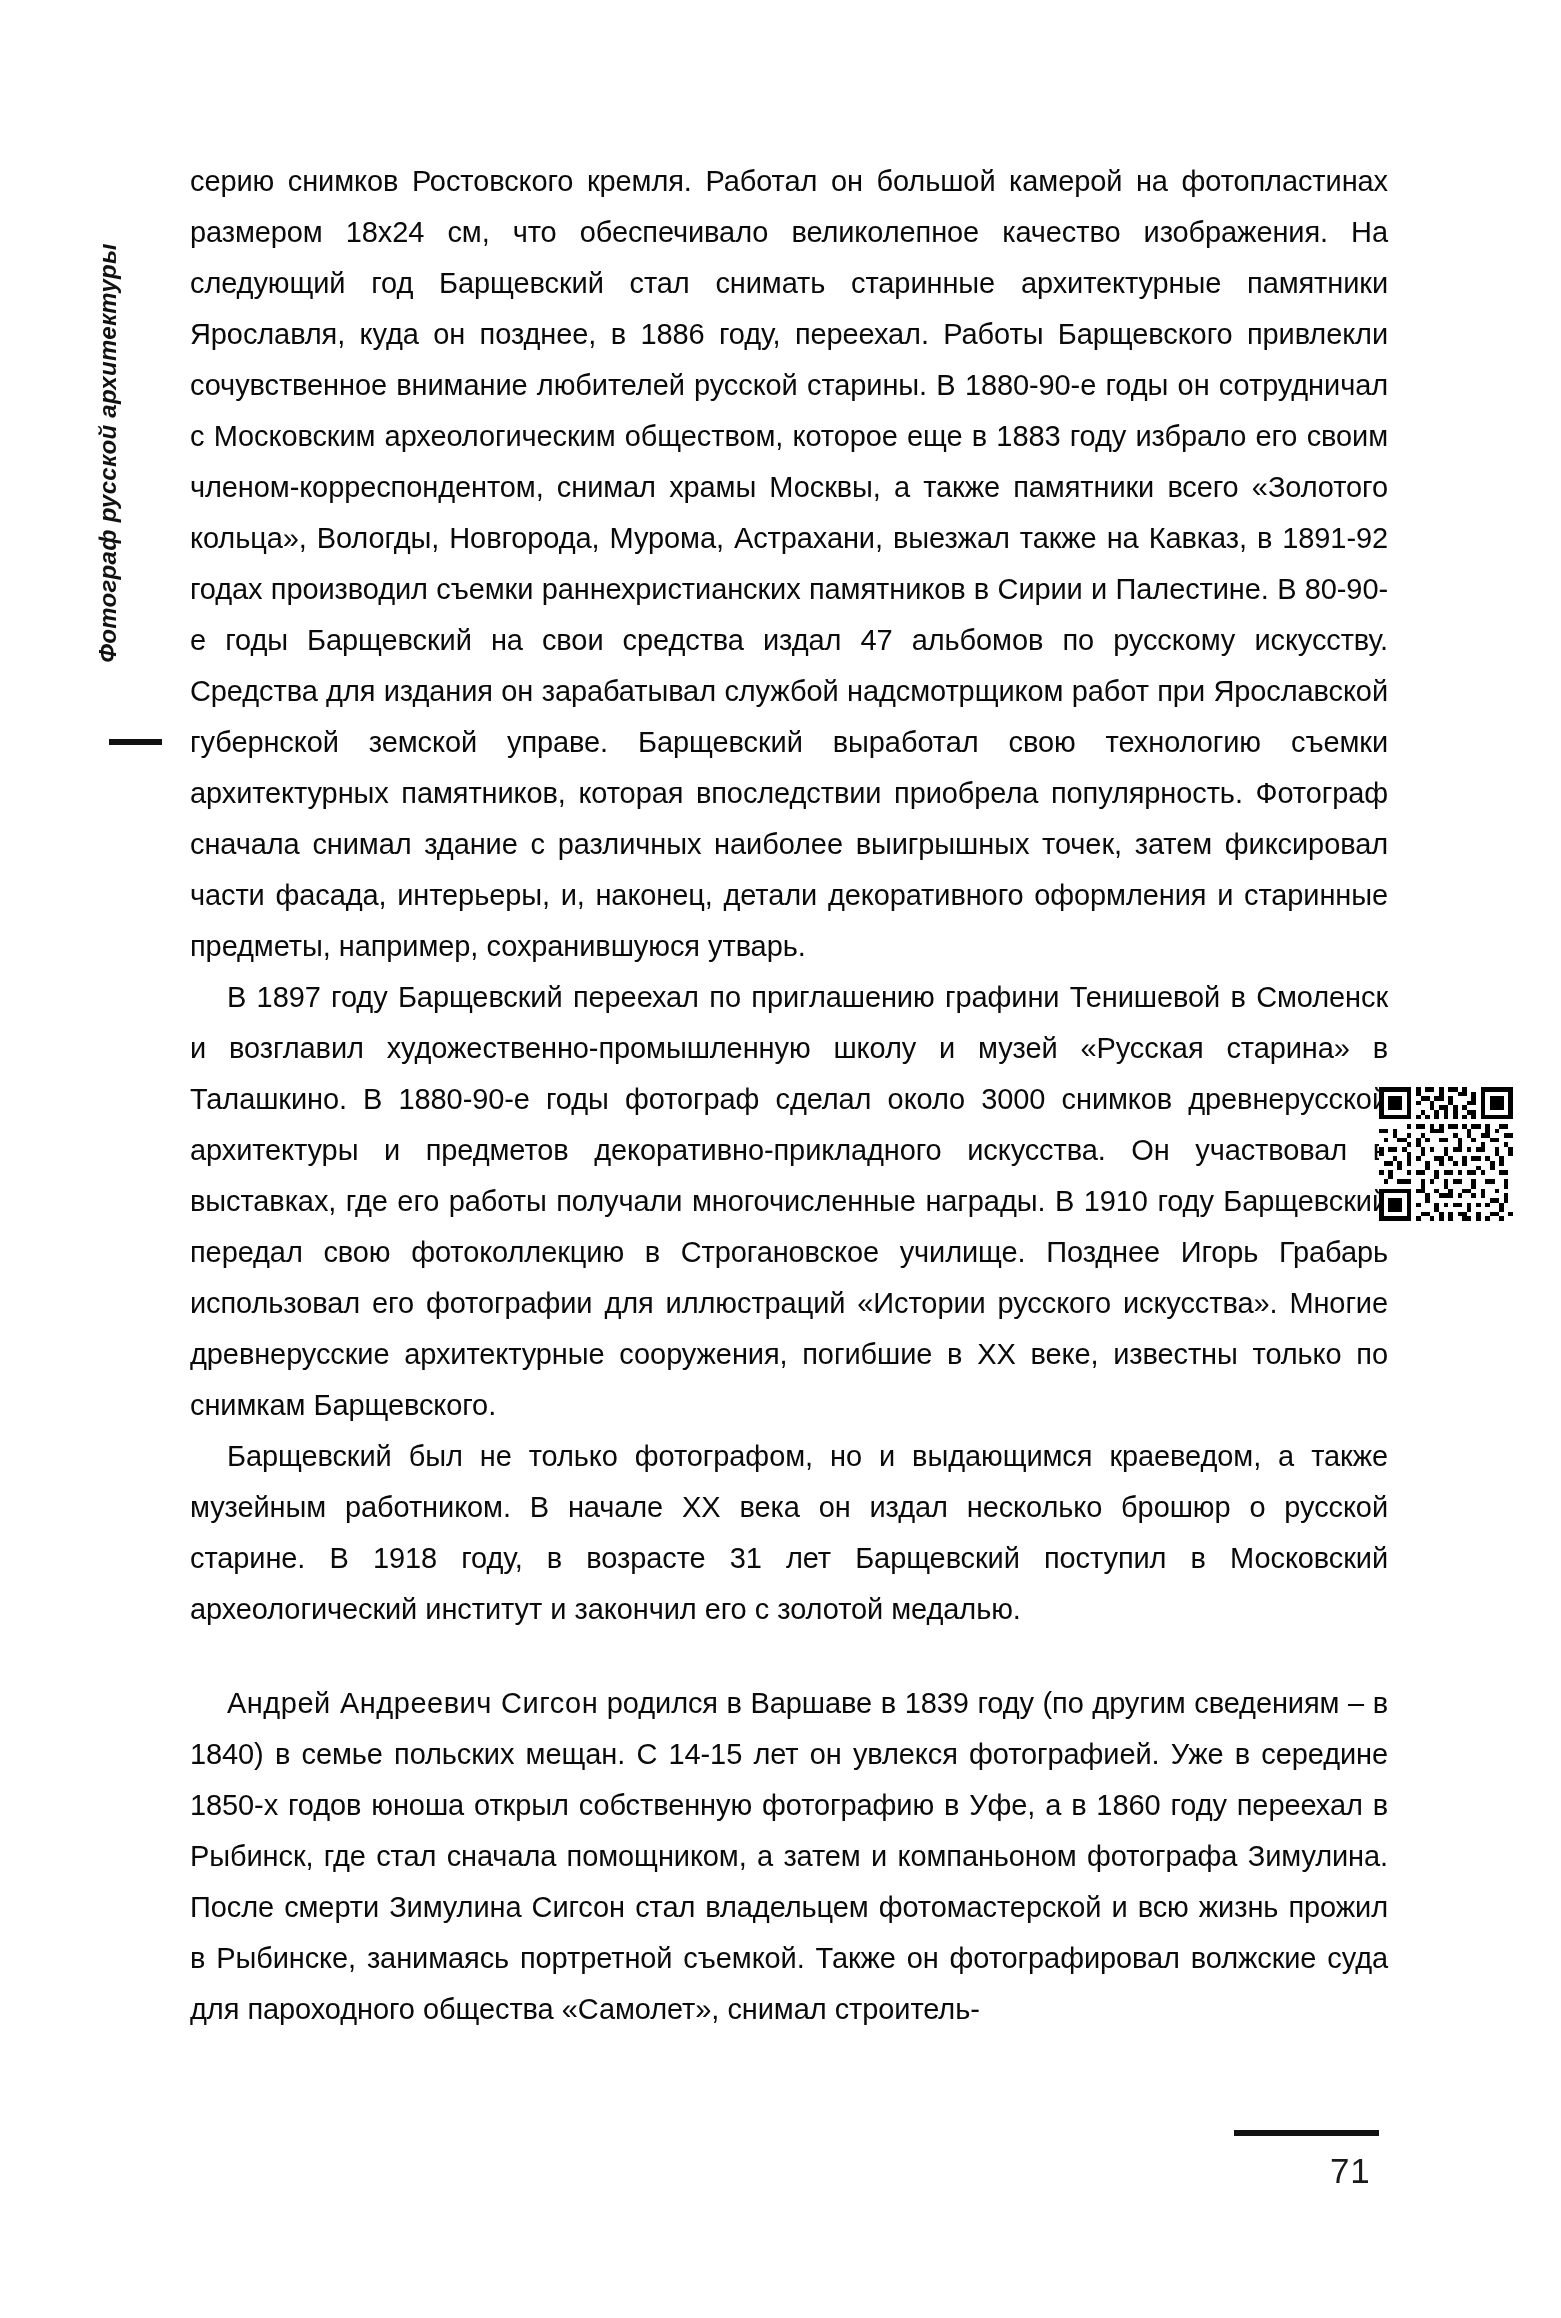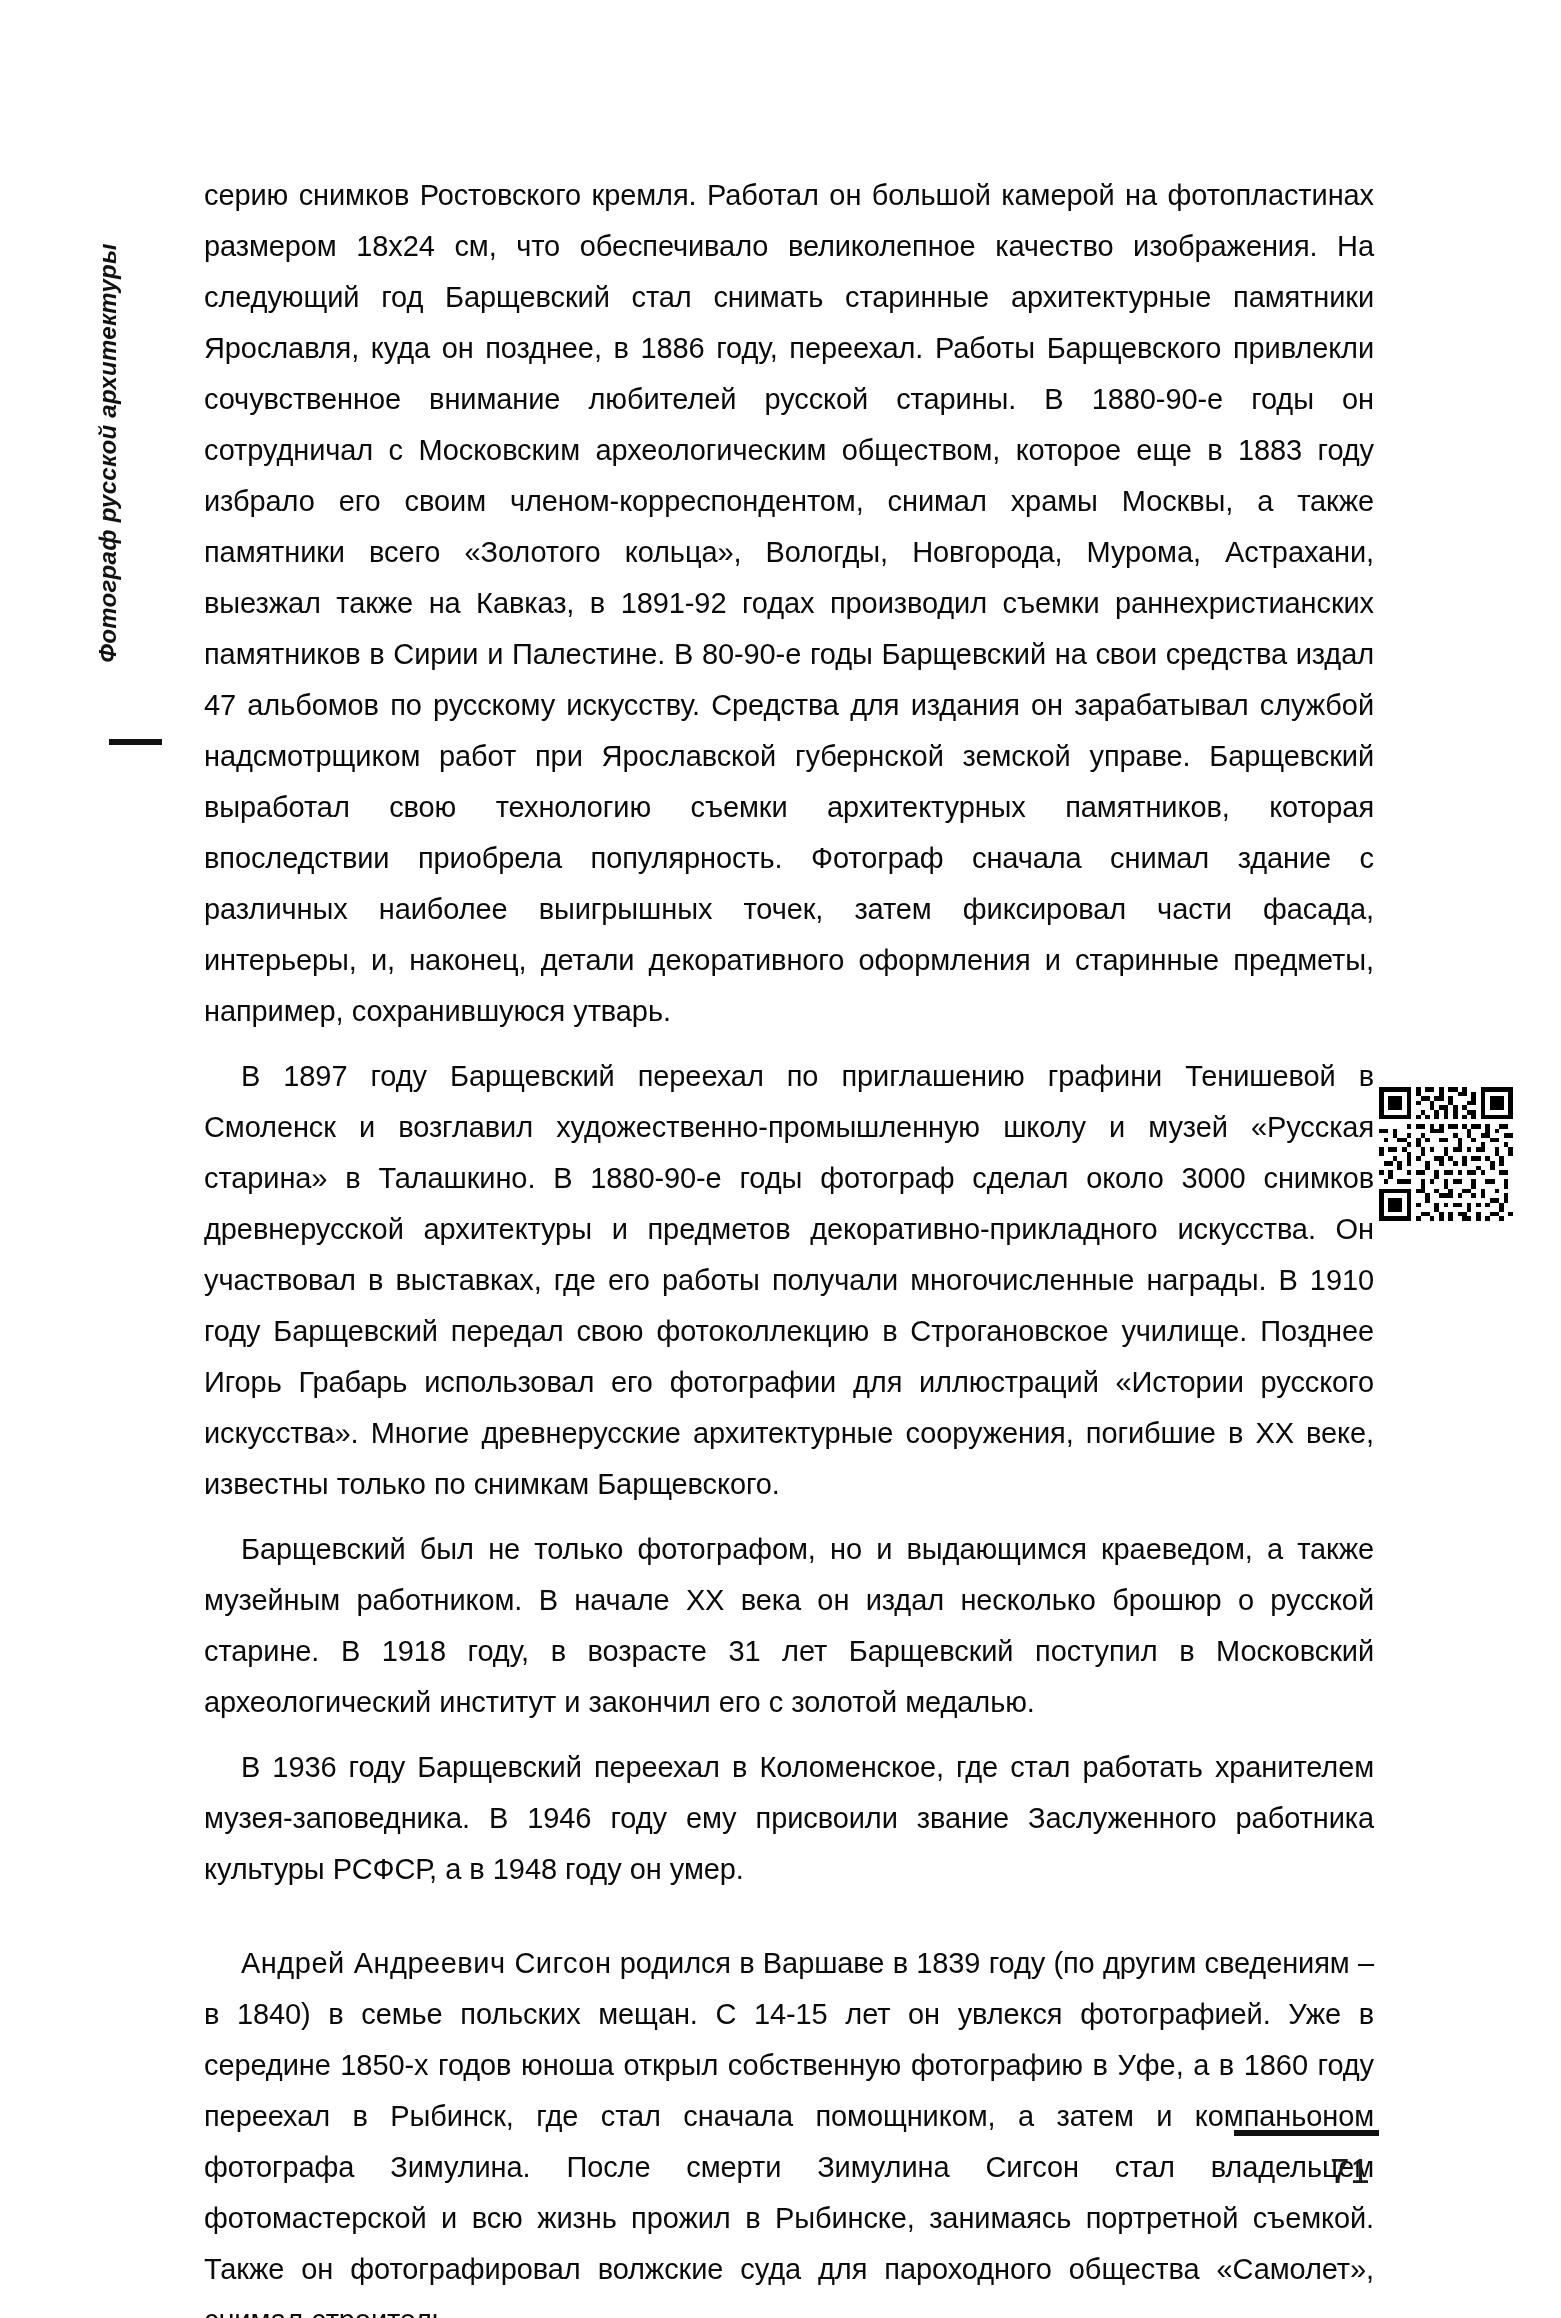--- a/index.html
+++ b/index.html
@@ -51,21 +51,21 @@
   }
 
   
   .content {
     position: absolute;
     left: 190px;
     top: 156px;
     width: 1198px;
   }
   p.para {
-    margin: 14px;
+    margin: 0;
     font-size: 29px;
     line-height: 51px;
     text-align: justify;
     text-justify: inter-word;
     letter-spacing: -0.1px;
     word-spacing: 0.2px;
     color: #0a0a0a;
   }
   p.para.indent { text-indent: 37px; }
   p.para.spaced-top { margin-top: 43px; }
@@ -113,21 +113,20 @@
   </div>
   <div class="side-rule"></div>
 
   <div class="content">
     <p class="para">серию снимков Ростовского кремля. Работал он большой камерой на фотопластинах размером 18х24 см, что обеспечивало великолепное качество изображения. На следующий год Барщевский стал снимать старинные архитектурные памятники Ярославля, куда он позднее, в 1886 году, переехал. Работы Барщевского привлекли сочувственное внимание любителей русской старины. В 1880-90-е годы он сотрудничал с Московским археологическим обществом, которое еще в 1883 году избрало его своим членом-корреспондентом, снимал храмы Москвы, а также памятники всего «Золотого кольца», Вологды, Новгорода, Мурома, Астрахани, выезжал также на Кавказ, в 1891-92 годах производил съемки раннехристианских памятников в Сирии и Палестине. В 80-90-е годы Барщевский на свои средства издал 47 альбомов по русскому искусству. Средства для издания он зарабатывал службой надсмотрщиком работ при Ярославской губернской земской управе. Барщевский выработал свою технологию съемки архитектурных памятников, которая впоследствии приобрела популярность. Фотограф сначала снимал здание с различных наиболее выигрышных точек, затем фиксировал части фасада, интерьеры, и, наконец, детали декоративного оформления и старинные предметы, например, сохранившуюся утварь.</p>
 
     <p class="para indent">В 1897 году Барщевский переехал по приглашению графини Тенишевой в Смоленск и возглавил художественно-промышленную школу и музей «Русская старина» в Талашкино. В 1880-90-е годы фотограф сделал около 3000 снимков древнерусской архитектуры и предметов декоративно-прикладного искусства. Он участвовал в выставках, где его работы получали многочисленные награды. В 1910 году Барщевский передал свою фотоколлекцию в Строгановское училище. Позднее Игорь Грабарь использовал его фотографии для иллюстраций «Истории русского искусства». Многие древнерусские архитектурные сооружения, погибшие в XX веке, известны только по снимкам Барщевского.</p>
 
     <p class="para indent">Барщевский был не только фотографом, но и выдающимся краеведом, а также музейным работником. В начале XX века он издал несколько брошюр о русской старине. В 1918 году, в возрасте 31 лет Барщевский поступил в Московский археологический институт и закончил его с золотой медалью.</p>
 
-    <p class="para indent">В 1936 году Барщевский переехал в Коломенское, где стал работать хранителем музея-заповедника. В 1946 году ему присвоили звание Заслуженного работника культуры РСФСР, а в 1948 году он умер.</p>
 
     <p class="para indent spaced-top"><b class="lead">Андрей Андреевич Сигсон</b><span> родился в Варшаве в 1839 году (по другим сведениям – в 1840) в семье польских мещан. С 14-15 лет он увлекся фотографией. Уже в середине 1850-х годов юноша открыл собственную фотографию в Уфе, а в 1860 году переехал в Рыбинск, где стал сначала помощником, а затем и компаньоном фотографа Зимулина. После смерти Зимулина Сигсон стал владельцем фотомастерской и всю жизнь прожил в Рыбинске, занимаясь портретной съемкой. Также он фотографировал волжские суда для пароходного общества «Самолет», снимал строитель-</span></p>
   </div>
 
   <div class="qr">
     <svg viewBox="0 0 29 29" shape-rendering="crispEdges" aria-hidden="true">
       <rect width="29" height="29" fill="#ffffff"></rect>
       <g fill="#000000">
 
         <rect x="0" y="0" width="7" height="1"></rect>

